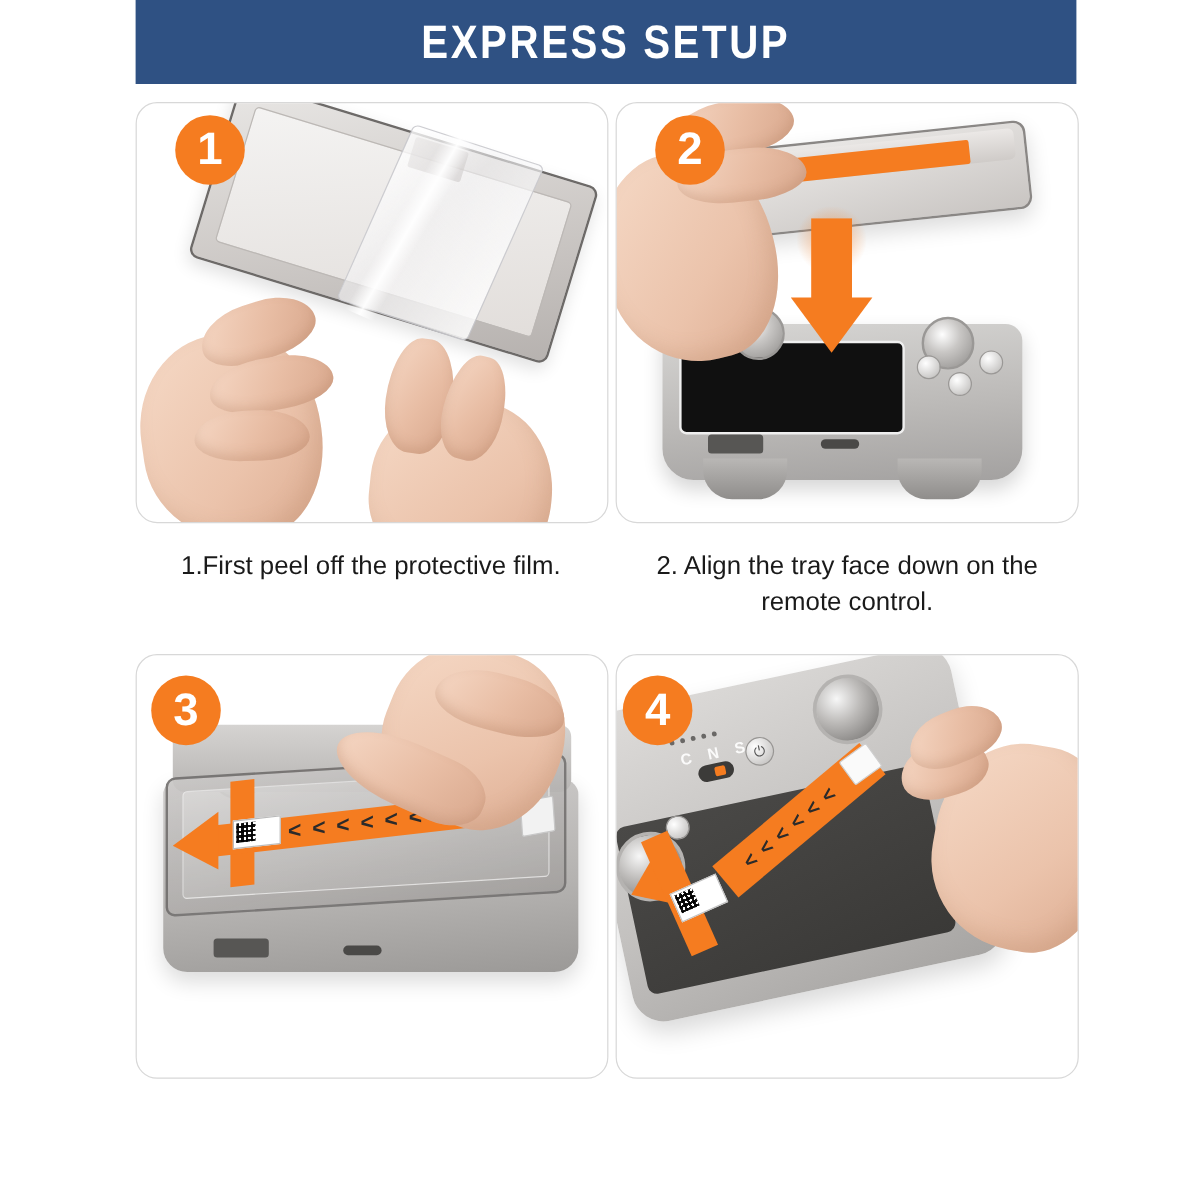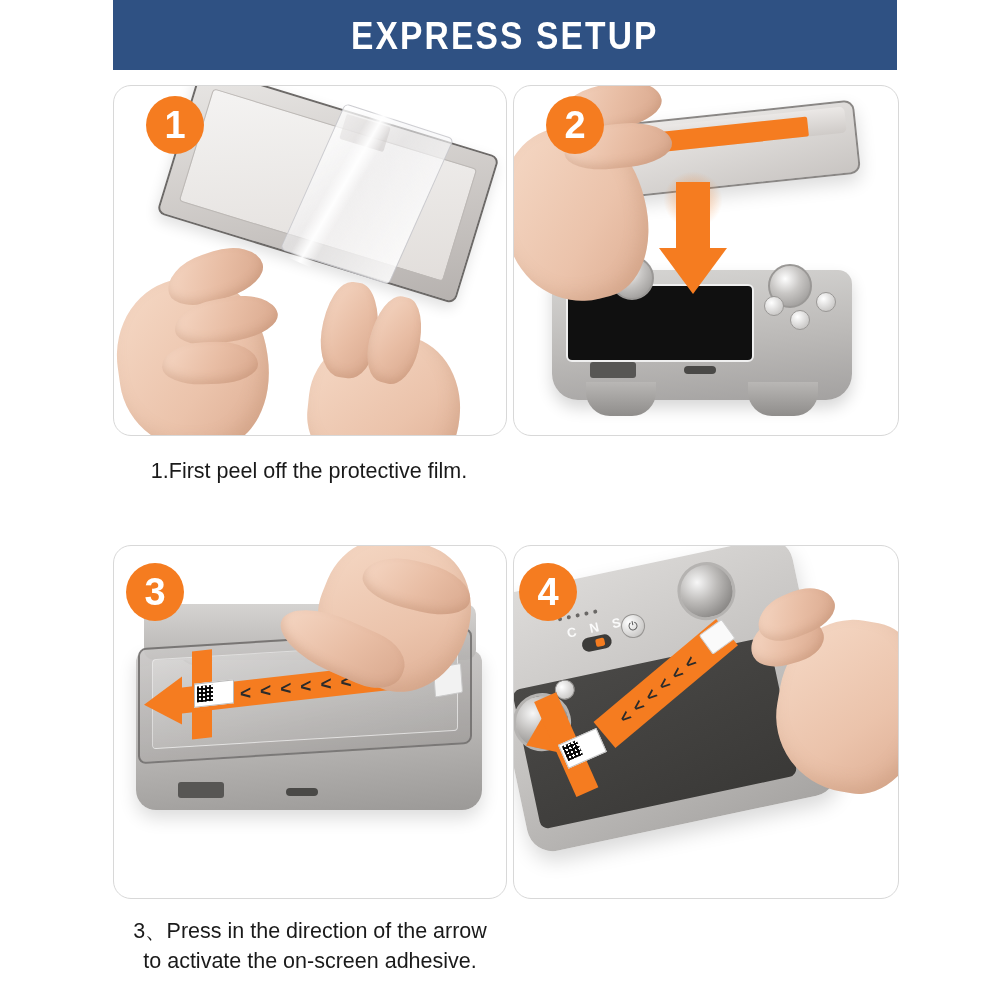--- a/index.html
+++ b/index.html
@@ -672,16 +672,16 @@
 
     </div>
   </div>
 
   <div class="badge badge-1">1</div>
   <div class="badge badge-2">2</div>
   <div class="badge badge-3">3</div>
   <div class="badge badge-4">4</div>
 
   <div class="caption cap-1">1.First peel off the protective film.</div>
-  <div class="caption cap-3">3、Press in the direction of the arrow
-to activate the on-screen adhesive.</div>
+  <div class="caption cap-2">2. Align the tray face down on the
+remote control.</div>
 
 </div>
 
 </body></html>

